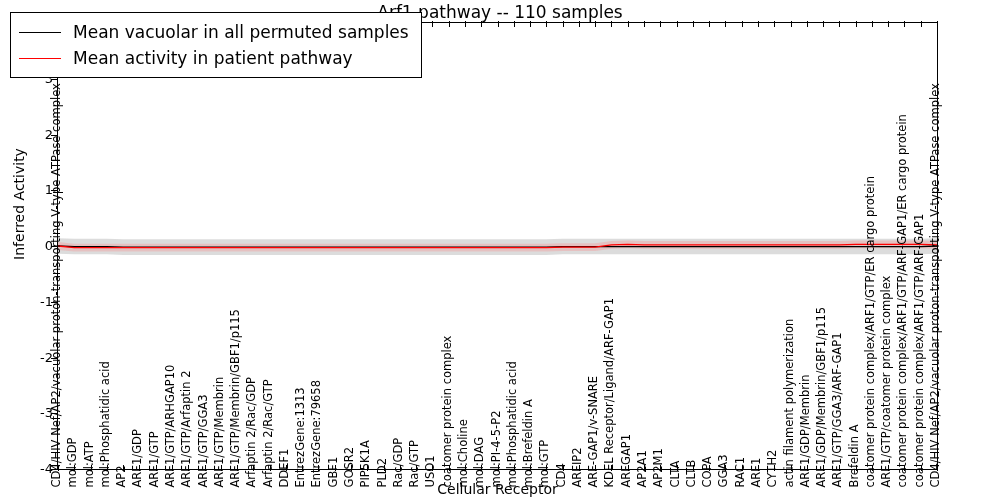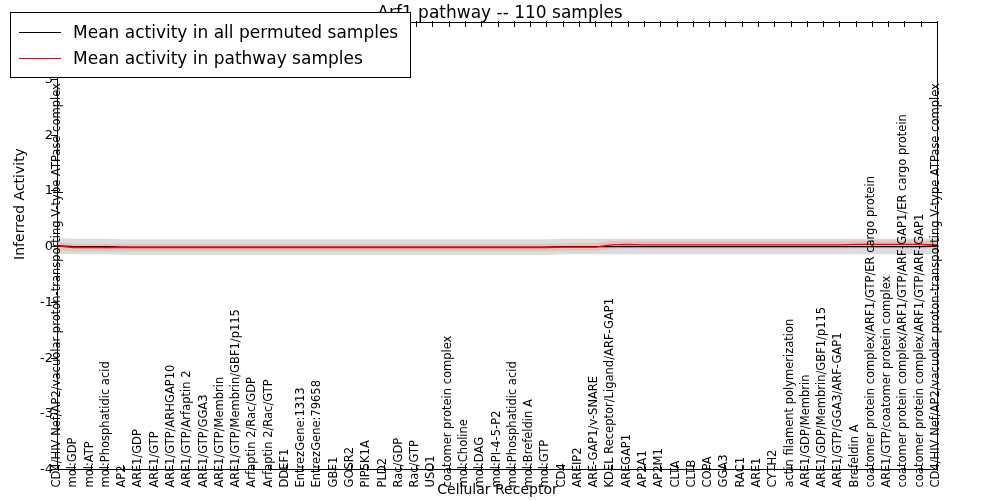--- a/index.html
+++ b/index.html
@@ -360,21 +360,21 @@
       <div class="xtick-mark-top" style="left: 863.722px;"></div>
       <div class="xtick" style="left: 867.722px; top: 454px;">coatomer protein complex/ARF1/GTP/ARF-GAP1</div>
       <div class="xtick-mark" style="left: 880px;"></div>
       <div class="xtick-mark-top" style="left: 880px;"></div>
       <div class="xtick" style="left: 884px; top: 454px;">CD4/HIV Nef/AP2/vacuolar proton-transporting V-type ATPase complex</div>
     </div>
 
   <div id="legend">
     <div class="legend-row">
       <span class="legend-swatch" id="sw0" style="border-top-color: rgb(0, 0, 0);"></span>
-      <span class="legend-text">Mean activity in all permuted samples</span>
+      <span class="legend-text">Mean vacuolar in all permuted samples</span>
     </div>
     <div class="legend-row">
       <span class="legend-swatch" id="sw1" style="border-top-color: rgb(255, 0, 0);"></span>
-      <span class="legend-text">Mean activity in pathway samples</span>
+      <span class="legend-text">Mean activity in patient pathway</span>
     </div>
   </div>
 
 </div>
 
 </body></html>

